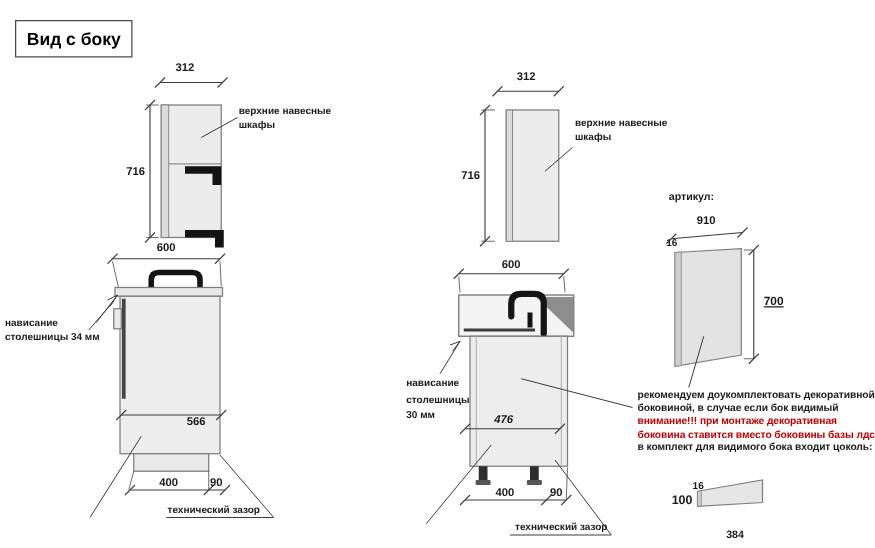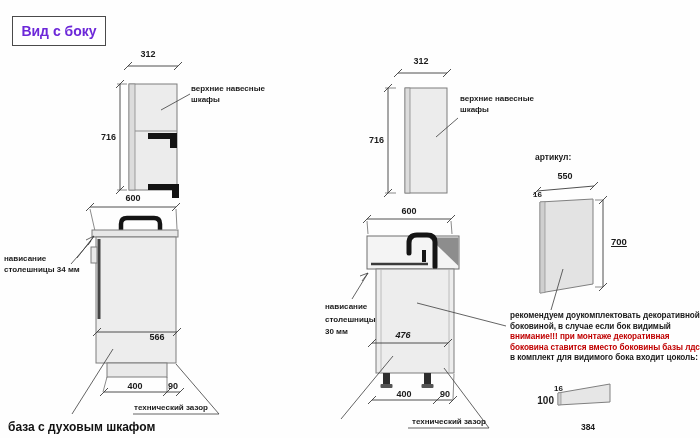--- a/index.html
+++ b/index.html
@@ -11,21 +11,21 @@
   .dim-r{font-size:9px;transform:translateX(-100%);}
   .dim-l{font-size:9px;text-decoration:underline;}
   .sm{font-size:8px;}
   .lbl{font-size:8px;line-height:11px;}
   .lbl3{font-size:8px;line-height:12.5px;}
   .cap{font-size:12px;color:#111;}
   .note-line{font-size:8.2px;line-height:10.5px;letter-spacing:-0.05px;color:#1a1a1a;}
   .note-red{color:#c00000;}
   #title-box{position:absolute;left:12px;top:16px;width:92px;height:28px;border:1px solid #4a4a4a;
              background:#fff;display:flex;align-items:center;justify-content:center;
-             font-size:14px;font-weight:bold;color:#6d28d9;}
+             font-size:14px;font-weight:bold;color:#000000;}
 </style>
 </head>
 <body>
 
 <div id="stage">
 
   <svg id="drawing" width="700" height="438" viewBox="0 0 700 438">
     <g stroke="#7d7d7d" stroke-width="1" fill="none">
 
       <g>
@@ -178,42 +178,41 @@
   <div class="txt dim" style="left:133px;top:193px;">600</div>
 
   <div class="txt lbl" style="left:4px;top:253px;">
     <div>нависание</div>
     <div>столешницы 34 мм</div>
   </div>
   <div class="txt dim" style="left:136px;top:332px;margin-left:21px;">566</div>
   <div class="txt dim" style="left:135px;top:381px;">400</div>
   <div class="txt dim" style="left:173px;top:381px;">90</div>
   <div class="txt sm" style="left:134px;top:403px;">технический зазор</div>
-  <div class="txt cap" style="left:8px;top:420px;">база с духовым шкафом</div>
 
   <div class="txt dim" style="left:421px;top:56px;">312</div>
   <div class="txt dim-r" style="left:384px;top:135px;">716</div>
   <div class="txt lbl" style="left:460px;top:93px;">
     <div>верхние навесные</div>
     <div>шкафы</div>
   </div>
   <div class="txt dim" style="left:409px;top:206px;">600</div>
 
   <div class="txt lbl3" style="left:325px;top:301px;">
     <div>нависание</div>
     <div>столешницы</div>
     <div>30 мм</div>
   </div>
   <div class="txt dim" style="left:403px;top:330px;font-style:italic;">476</div>
   <div class="txt dim" style="left:404px;top:389px;">400</div>
   <div class="txt dim" style="left:445px;top:389px;">90</div>
   <div class="txt sm" style="left:412px;top:417px;">технический зазор</div>
 
   <div class="txt sm" style="left:535px;top:152px;font-size:8.5px;">артикул:</div>
-  <div class="txt dim" style="left:565px;top:171px;">550</div>
+  <div class="txt dim" style="left:565px;top:171px;">910</div>
   <div class="txt sm" style="left:533px;top:190px;">16</div>
   <div class="txt dim-l" style="left:611px;top:236px;font-size:9.5px;">700</div>
 
   <div style="position:absolute;left:510px;top:311px;">
     <div class="txt note-line" style="position:static;">рекомендуем доукомплектовать декоративной</div>
     <div class="txt note-line" style="position:static;">боковиной, в случае если бок видимый</div>
     <div class="txt note-line note-red" style="position:static;">внимание!!! при монтаже декоративная</div>
     <div class="txt note-line note-red" style="position:static;">боковина ставится вместо боковины базы лдсп</div>
     <div class="txt note-line" style="position:static;">в комплект для видимого бока входит цоколь:</div>
   </div>

